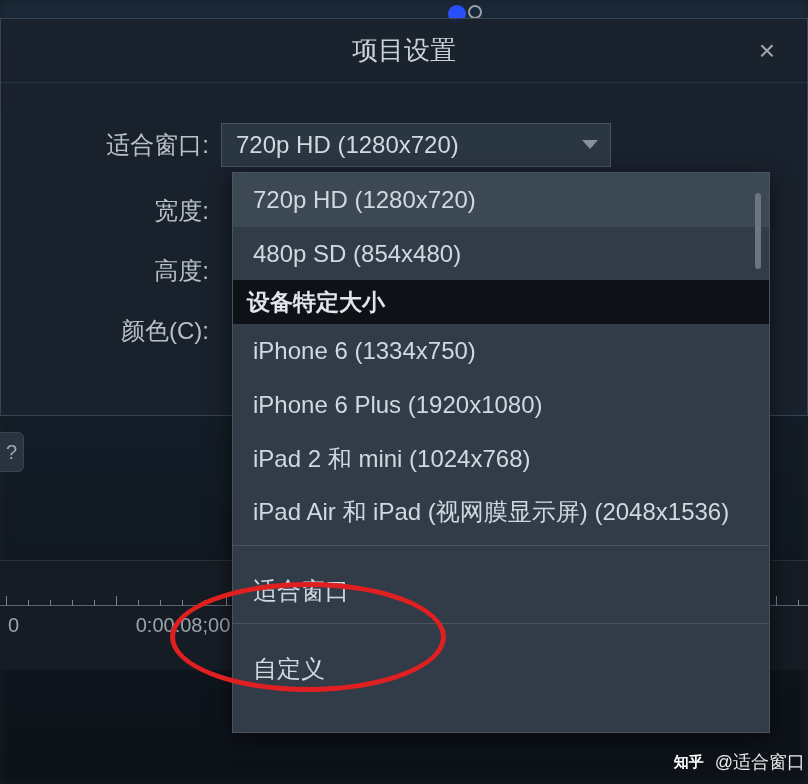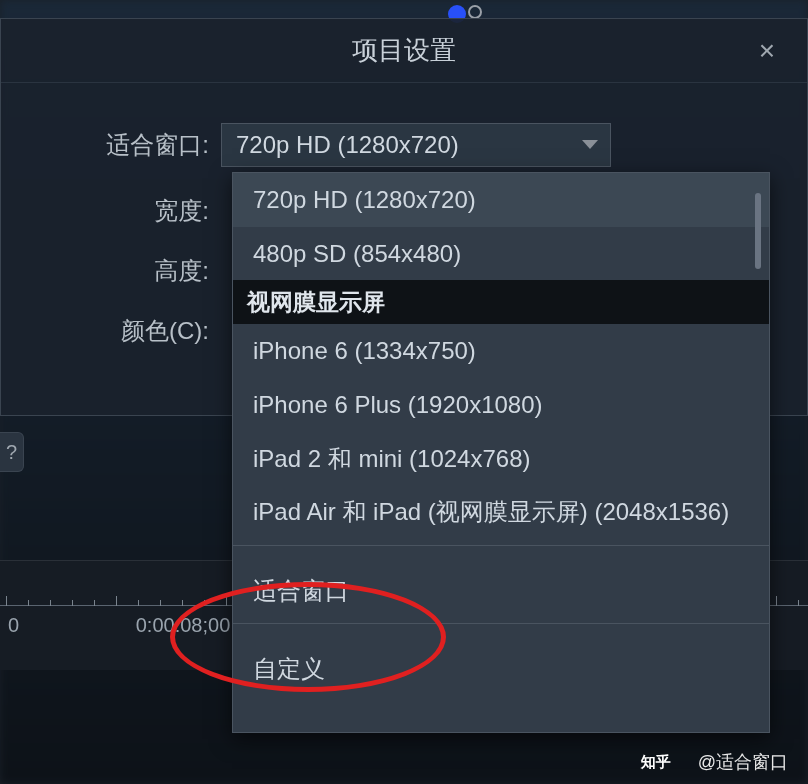--- a/index.html
+++ b/index.html
@@ -139,23 +139,23 @@
     position: absolute;
     left: 170px; top: 582px;
     width: 276px; height: 110px;
     border: 5px solid #e02020;
     border-radius: 50%;
     z-index: 20;
     pointer-events: none;
   }
 
   .watermark {
-    position: absolute; right: 20px; bottom: 10px;
+    position: absolute; right: 3px; bottom: 10px;
     font-size: 18px; color: #e8e8e8;
-    display: flex; align-items: center; gap: 24px;
+    display: flex; align-items: center; gap: 8px;
     z-index: 30;
   }
   .zh-logo {
     width: 36px; height: 18px;
     display:flex;align-items:center;justify-content:center;
     font-size: 15px; font-weight:bold; color:#fff;
   }
 </style>
 </head>
 <body>
@@ -195,21 +195,21 @@
   </div>
 </div>
 
 <div class="dropdown">
   <div class="dropdown-scroll-track">
     <div class="dropdown-scroll"></div>
   </div>
   <div id="opts">
       <div class="opt highlight">720p HD (1280x720)</div>
       <div class="opt">480p SD (854x480)</div>
-      <div class="opt group-header">视网膜显示屏</div>
+      <div class="opt group-header">设备特定大小</div>
       <div class="opt">iPhone 6 (1334x750)</div>
       <div class="opt">iPhone 6 Plus (1920x1080)</div>
       <div class="opt">iPad 2 和 mini (1024x768)</div>
       <div class="opt">iPad Air 和 iPad (视网膜显示屏) (2048x1536)</div>
       <div class="opt sep-top">适合窗口</div>
       <div class="opt sep-top">自定义</div>
     </div>
 </div>
 
 <div class="help-btn">

